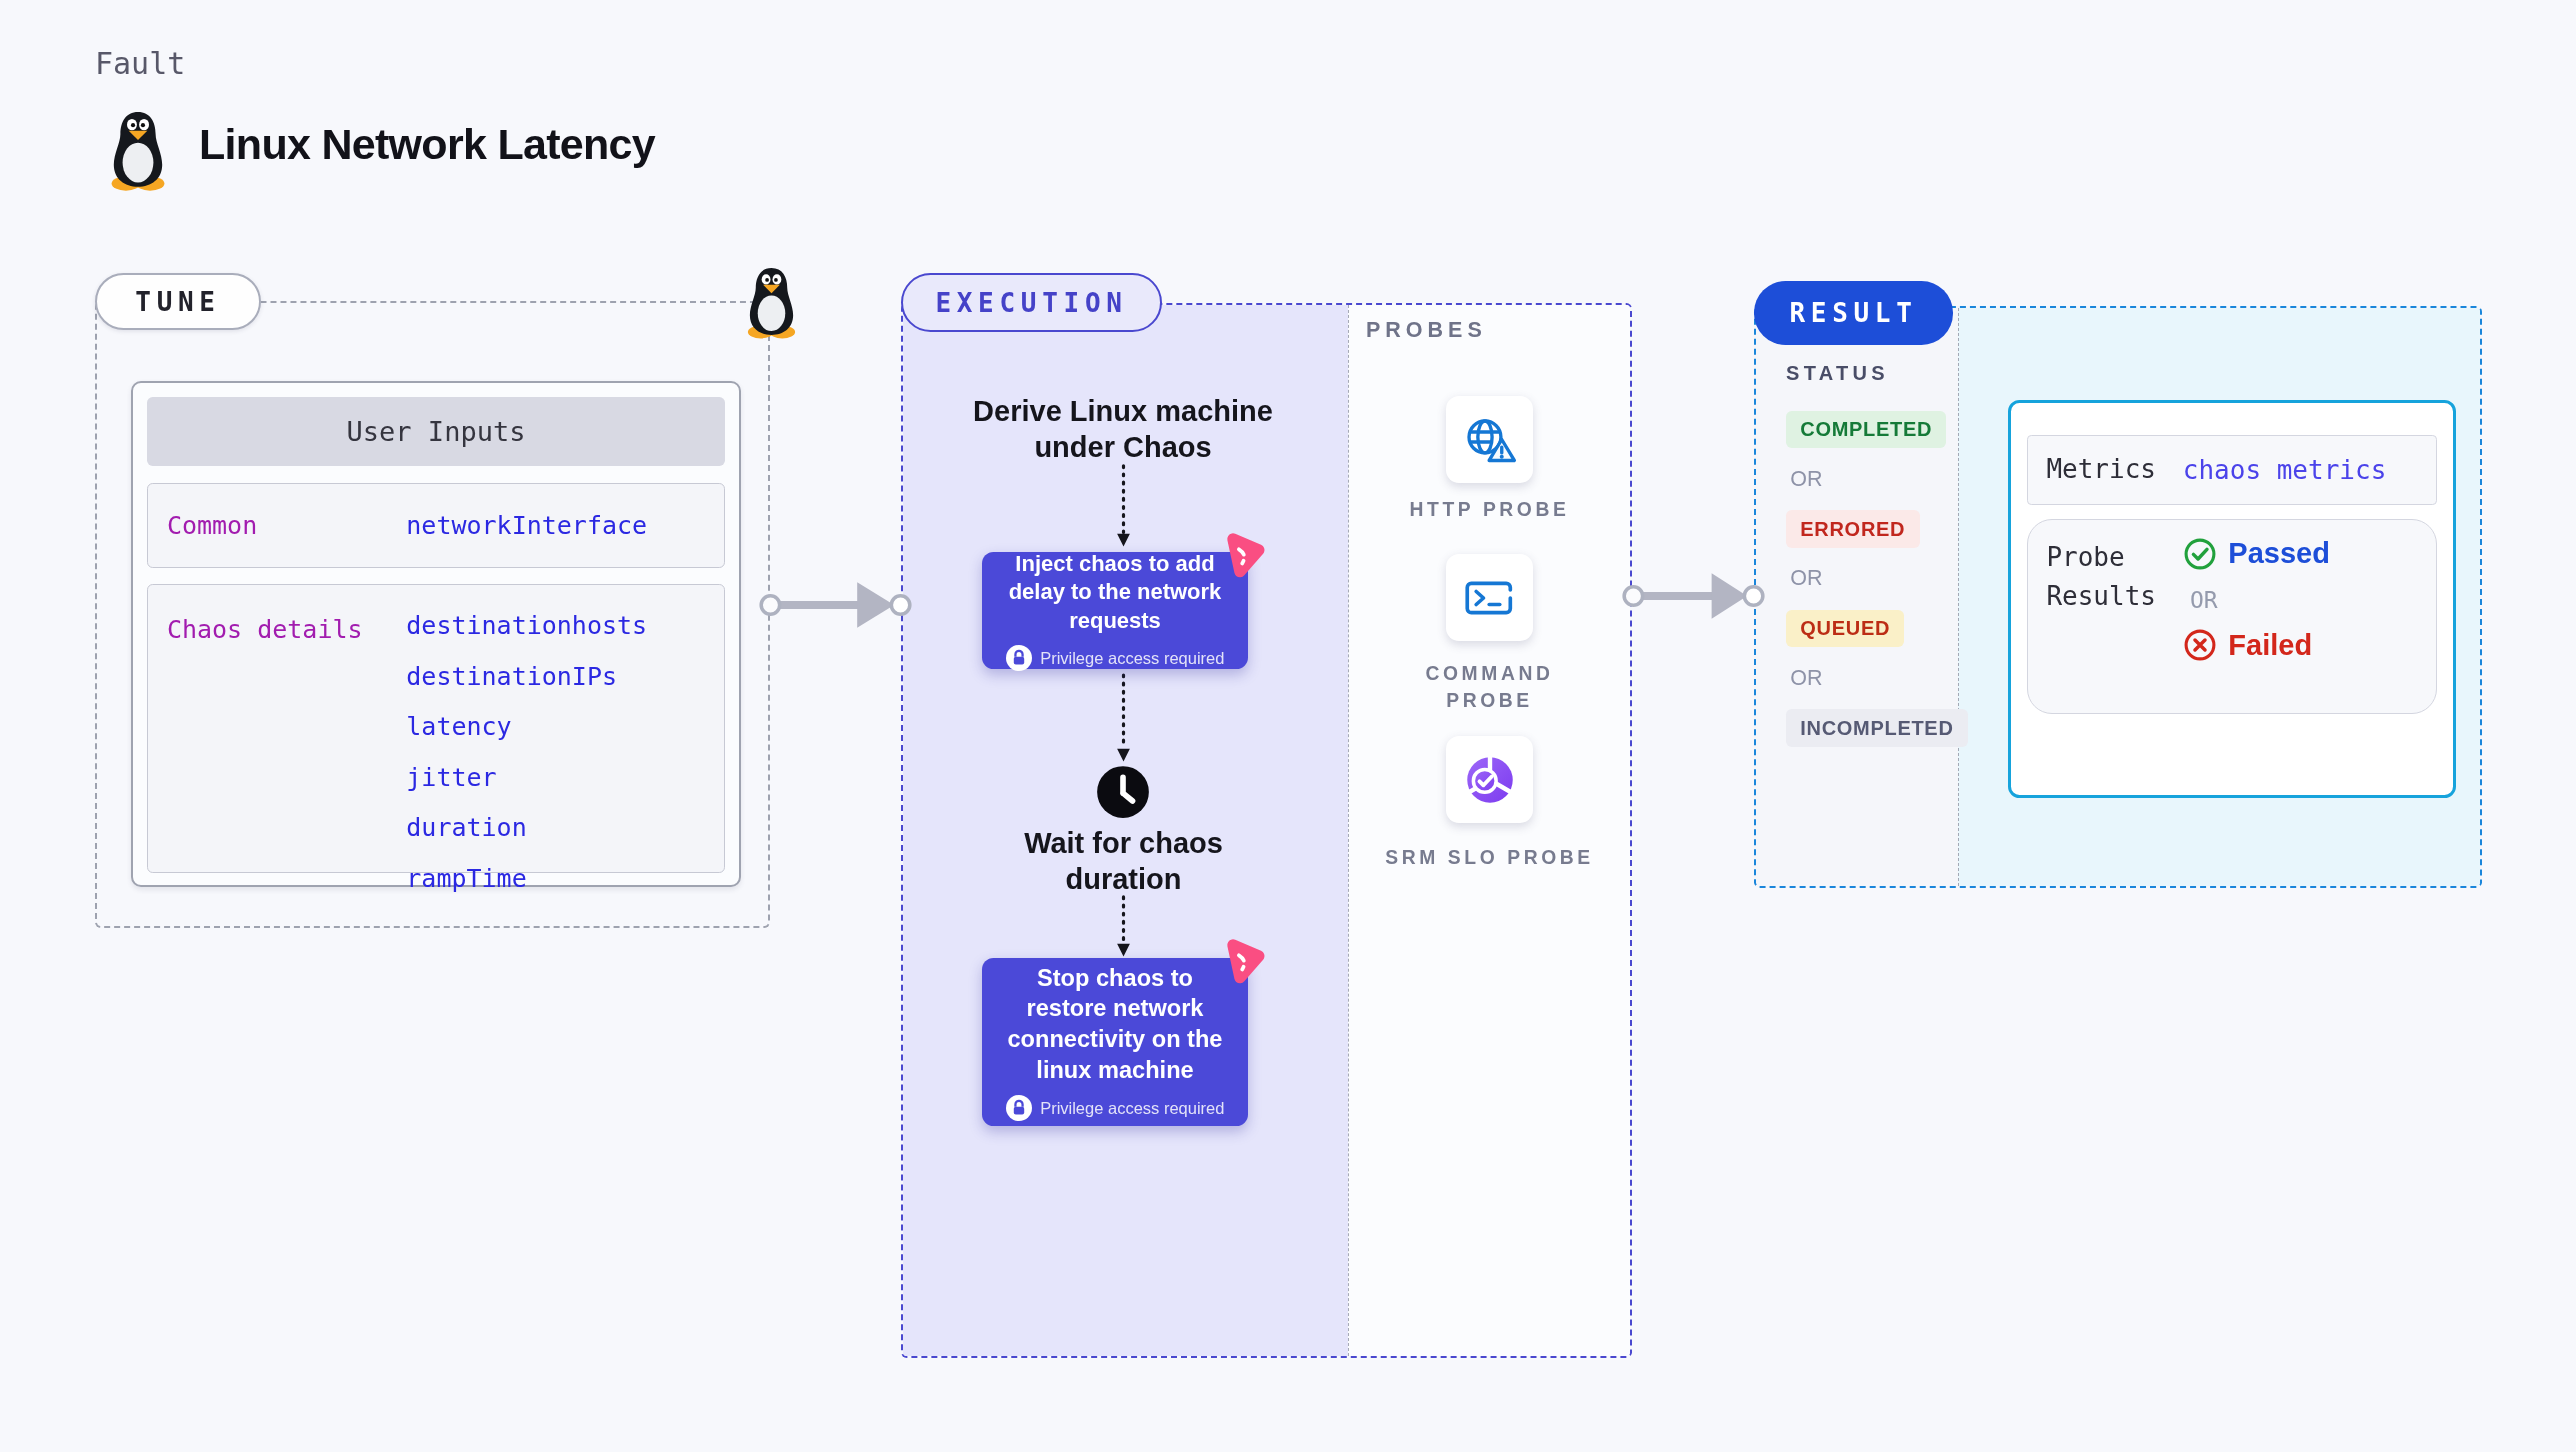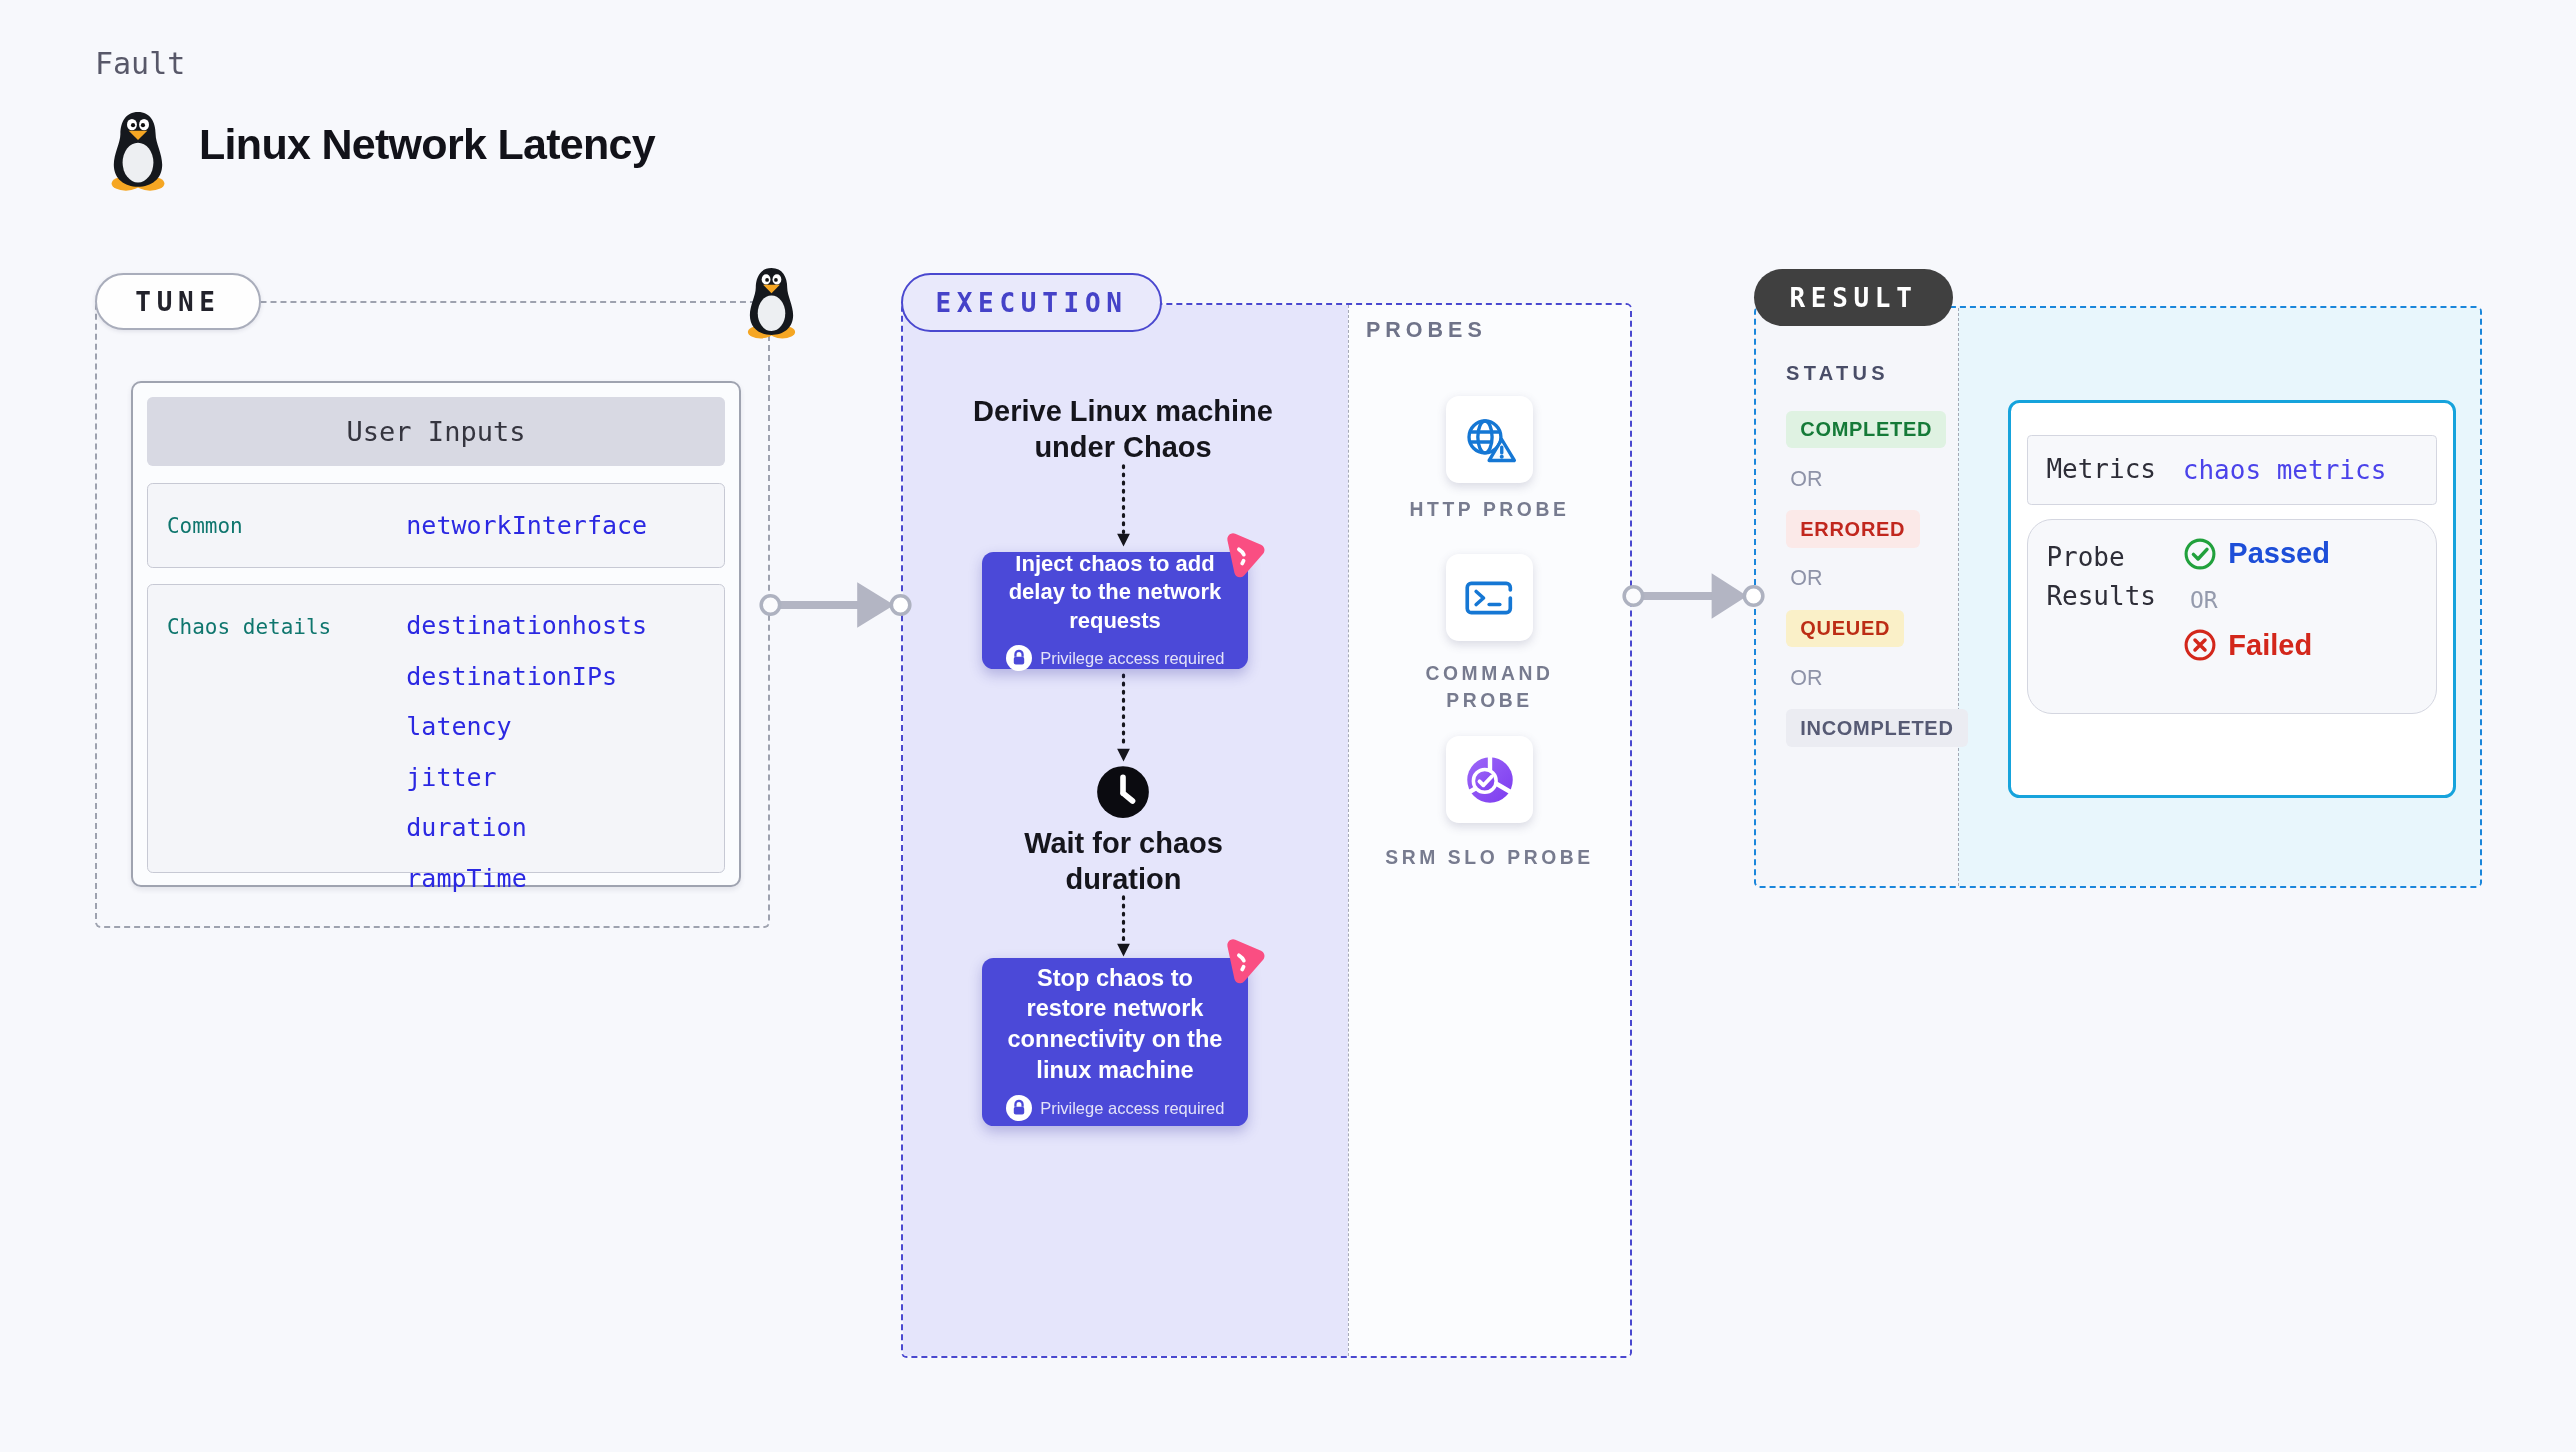--- a/index.html
+++ b/index.html
@@ -23,39 +23,39 @@
   .pill {
     display:flex; align-items:center; justify-content:center;
     border-radius:31.5px; font-weight:bold; font-size:26px; letter-spacing:5.7px;
     z-index:5;
   }
   .pill-tune { left:95px; top:273px; width:166px; height:57px;
     background:#FEFEFE; border:2.9px solid #A9ADBB; color:#22222B;
     box-shadow:0 1.4px 4.3px rgba(60,60,90,.12); }
   .pill-exec { left:901px; top:273px; width:261px; height:59px;
     background:#E9E9FB; border:2.9px solid #4A48CF; color:#4542C8; }
-  .pill-result { left:1754px; top:269px; width:199px; height:57px;
-    background:#404040; color:#FFFFFF; }
+  .pill-result { left:1754px; top:281px; width:199px; height:64px;
+    background:#1d4ed8; color:#FFFFFF; }
 
   
   .tune-box { left:95px; top:301px; width:675px; height:627px;
     border:2.1px dashed #9EA2AF; border-radius:5.7px; }
   .tux-small { left:742px; top:265px; width:59px; height:75px; z-index:6; }
 
   .ui-card { left:131px; top:381px; width:610px; height:506px;
     background:#FBFCFE; border:2.1px solid #9FA3B0; border-radius:10px;
     box-shadow:0 2.1px 5.7px rgba(60,60,90,.10); padding:14.3px; z-index:4; }
   .ui-header { height:69px; background:#D8D9E3; border-radius:5.7px;
     display:flex; align-items:center; justify-content:center;
     font-size:27px; color:#35353F; }
   .ui-row { background:#F4F5F9; border:1.4px solid #C7C9D4; border-radius:5.7px;
     display:flex; }
   .ui-row-1 { margin-top:17px; height:85px; align-items:center; }
   .ui-row-2 { margin-top:15.8px; height:289px; align-items:flex-start; }
-  .ui-label { width:258px; padding-left:18.6px; font-size:21px; color:#0f766e; flex:none; }
+  .ui-label { width:258px; padding-left:18.6px; font-size:25px; color:#a21caf; flex:none; }
   .ui-row-2 .ui-label { padding-top:30px; }
   .ui-value { font-size:25px; color:#2B28E2; }
   .ui-values-col { display:flex; flex-direction:column; gap:21.5px; padding-top:26px; }
 
   
   .flow-arrow { z-index:6; }
 
   
   .exec-box { left:901px; top:303px; width:731px; height:1055px;
     border:2.5px dashed #4A48CF; border-radius:5.7px; overflow:hidden; }

